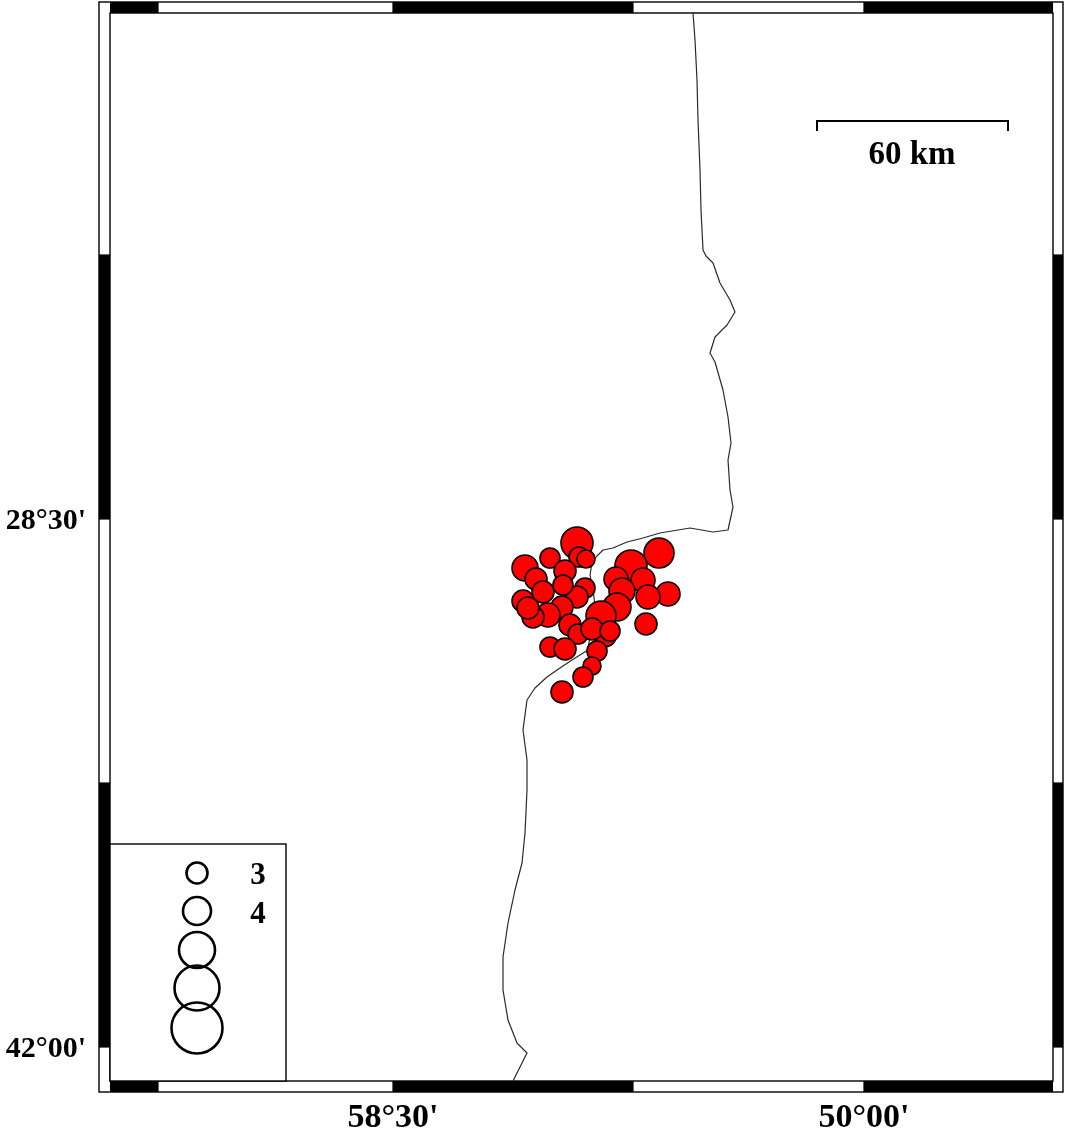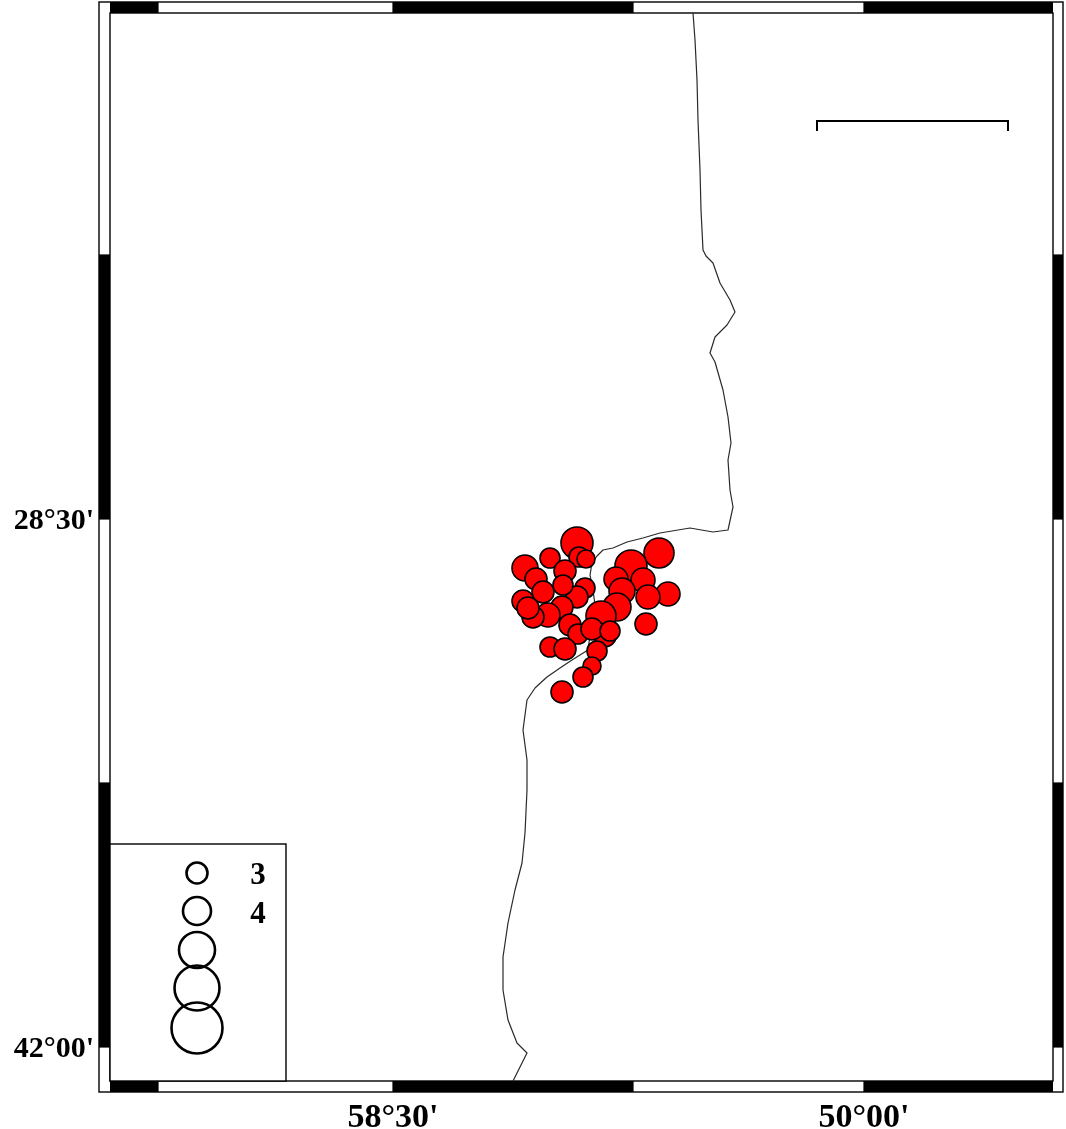--- a/index.html
+++ b/index.html
@@ -4,21 +4,21 @@
 <style>
   html,body{margin:0;padding:0;background:#ffffff;}
   .stage{
     position:relative;width:1066px;height:1129px;background:#ffffff;overflow:hidden;
     font-family:"Liberation Serif","DejaVu Serif",serif;
   }
   .stage svg{position:absolute;left:0;top:0;}
   .lbl{
     position:absolute;color:#000;font-weight:bold;line-height:1;white-space:nowrap;
   }
-  .ylab{left:8px;width:86px;text-align:right;font-size:30px;}
+  .ylab{left:0;width:86px;text-align:right;font-size:30px;}
   .xlab{width:160px;text-align:center;font-size:34px;top:1099px;}
   .scalelab{width:160px;text-align:center;font-size:33px;}
   .leglab{width:34px;text-align:center;font-size:31px;}
 </style>
 </head>
 <body>
 
 <div class="stage">
   <svg id="map-svg" width="1066" height="1129" viewBox="0 0 1066 1129">
       <rect x="99" y="2" width="964" height="1090" fill="none" stroke="#000000" stroke-width="1.4"></rect>
@@ -95,16 +95,17 @@
       <circle cx="197" cy="1028" r="25.5" fill="none" stroke="#000000" stroke-width="2.6"></circle>
       <path d="M817,131 L817,121 L1008,121 L1008,131" fill="none" stroke="#000000" stroke-width="2"></path>
     </svg>
 
   <div class="lbl ylab" style="top:504px">28°30'</div>
   <div class="lbl ylab" style="top:1032px">42°00'</div>
 
   <div class="lbl xlab" style="left:313px">58°30'</div>
   <div class="lbl xlab" style="left:784px">50°00'</div>
 
+  <div class="lbl scalelab" style="left:832px;top:137px">60 km</div>
 
   <div class="lbl leglab" style="left:241px;top:858px">3</div>
   <div class="lbl leglab" style="left:241px;top:897px">4</div>
 </div>
 
 </body></html>

